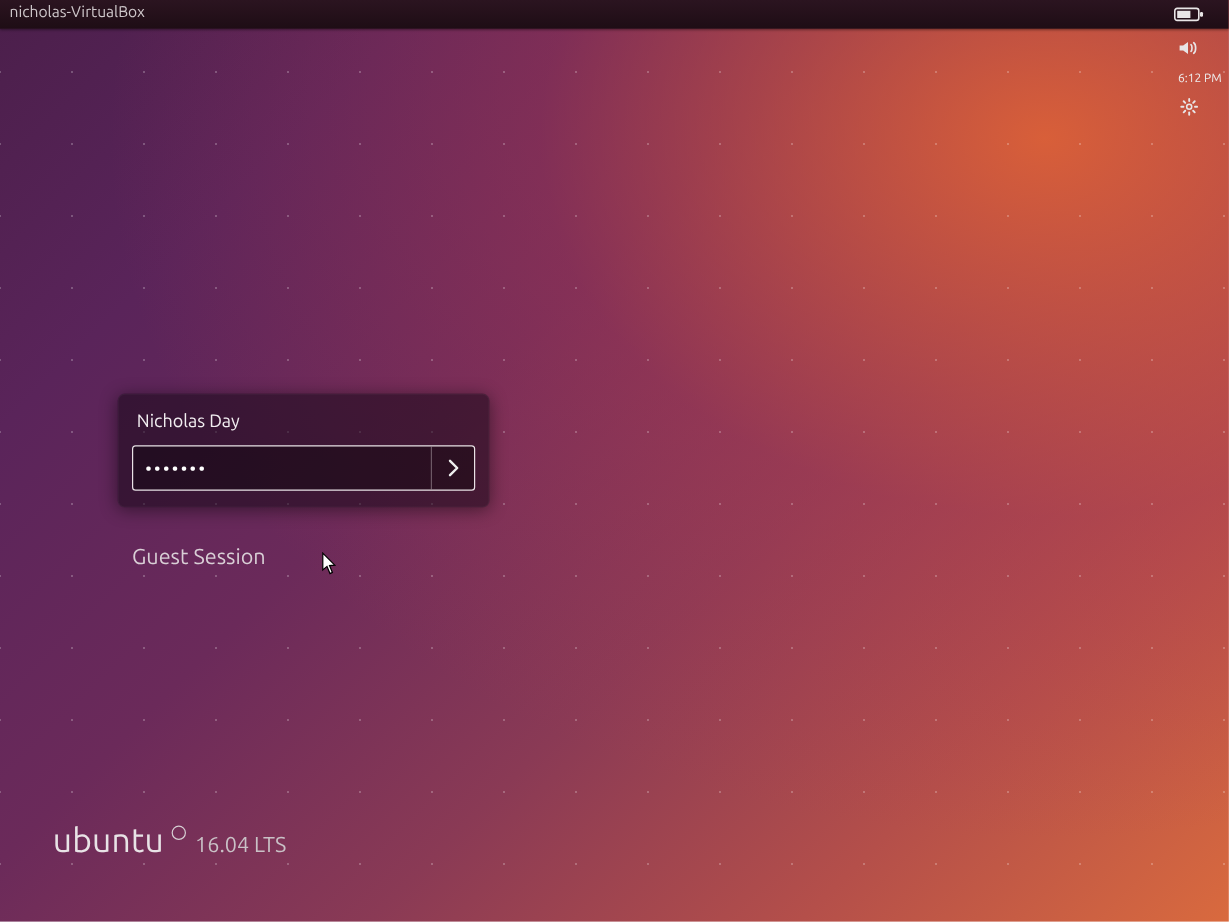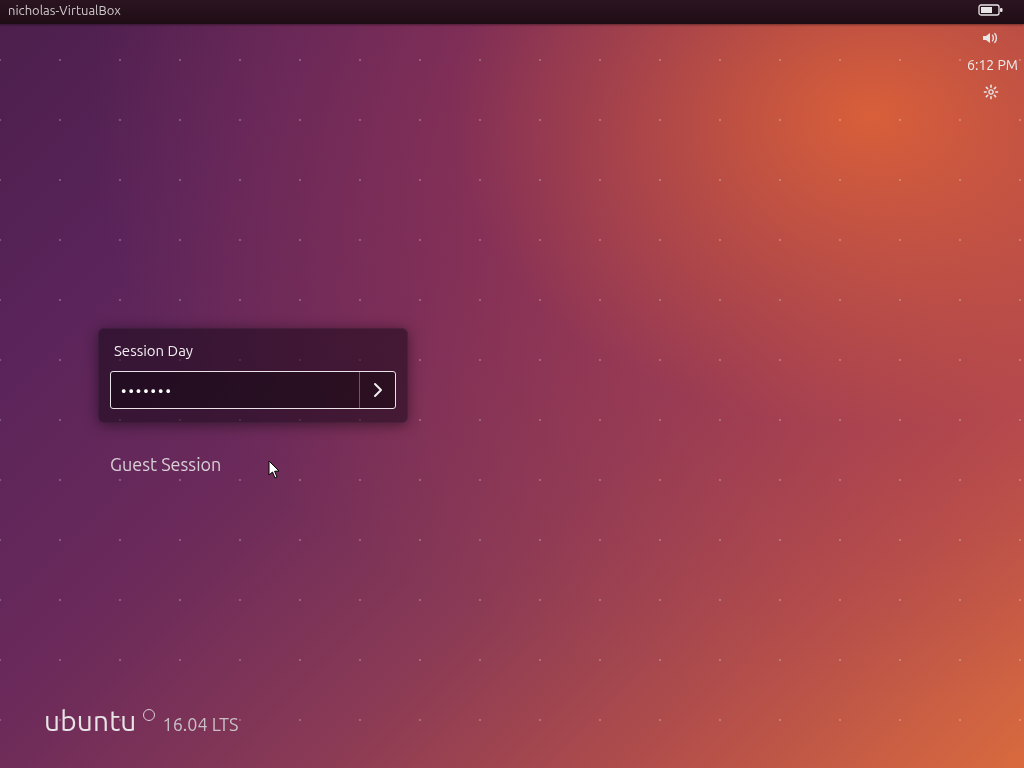--- a/index.html
+++ b/index.html
@@ -30,21 +30,21 @@
     box-shadow: 0 1px 2px rgba(0,0,0,0.4);
   }
   .panel .hostname { flex: 0 0 auto; color: #cfc8cb; }
   .panel .spacer { flex: 1 1 auto; }
   .panel .tray { display: flex; align-items: center; gap: 10px; flex-direction: column; }
   .tray .ico { display: inline-flex; align-items: center; justify-content: center; width: 18px; height: 18px; color: #e9e6e7; }
   .tray .lang {
     font-size: 10px; font-weight: 600; line-height: 1; padding: 2px 3px;
     border: 1px solid #ddd; border-radius: 2px; color: #eee;
   }
-  .tray .clock { font-size: 14px; color: #eee; min-width: 54px; text-align: right; }
+  .tray .clock { font-size: 10px; color: #eee; min-width: 54px; text-align: right; }
   .tray svg { display: block; }
 
   
   .login {
     position: absolute; left: 98px; top: 328px; width: 310px;
     background: rgba(22,7,23,0.55);
     border-radius: 6px;
     padding: 14px 12px 14px 12px;
     box-shadow: 0 2px 14px rgba(0,0,0,0.45), inset 0 0 0 1px rgba(255,255,255,0.04);
   }
@@ -70,21 +70,21 @@
   }
   .pw-row .go svg { stroke: #eee; }
 
   .guest {
     position: absolute; left: 110px; top: 454px;
     color: #d9cfd6; font-size: 18px; cursor: pointer;
   }
 
   
   .branding {
-    position: absolute; left: 44px; bottom: 32px;
+    position: absolute; left: 44px; bottom: 52px;
     display: flex; align-items: baseline; gap: 8px;
     color: #d6cfd3;
   }
   .branding .logo {
     font-weight: 400; font-size: 28px; letter-spacing: 0.2px;
     color: #e8e3e6;
   }
   .branding .cof {
     display: inline-block; width: 12px; height: 12px; border: 1.5px solid #d6cfd3;
     border-radius: 50%; position: relative; top: -10px; margin-left: -2px;
@@ -147,21 +147,21 @@
             <path d="M11.3 11.3 L12.6 12.6"></path>
           <path d="M12.6 3.4 L11.3 4.7"></path>
             <path d="M4.7 11.3 L3.4 12.6"></path>
         </g>
       </svg>
     </span>
   </div>
 </div>
 
 <div class="login">
-  <div class="username">Session Day</div>
+  <div class="username">Nicholas Day</div>
   <div class="pw-row">
     <input type="password" autocomplete="off" placeholder="Password" value="•••••••" style="">
     <div class="go">
       <svg width="18" height="18" viewBox="0 0 18 18" fill="none">
         <path d="M6 3 L12 9 L6 15" stroke="#eee" stroke-width="2" stroke-linecap="round" stroke-linejoin="round"></path>
       </svg>
     </div>
   </div>
 </div>
 

